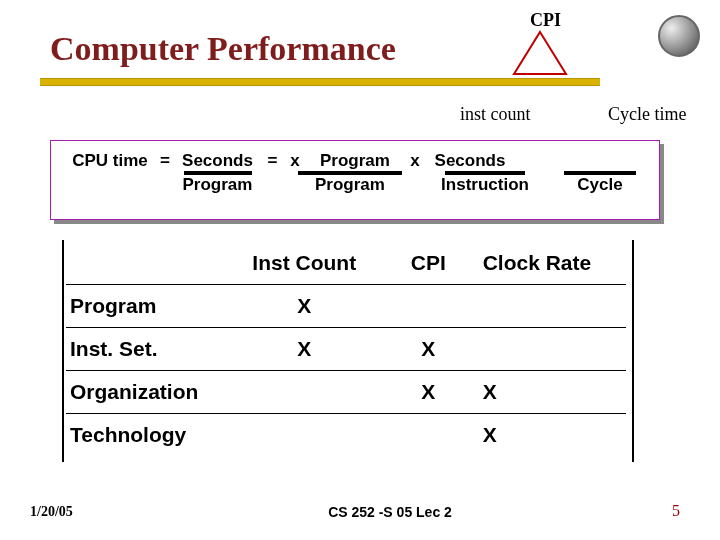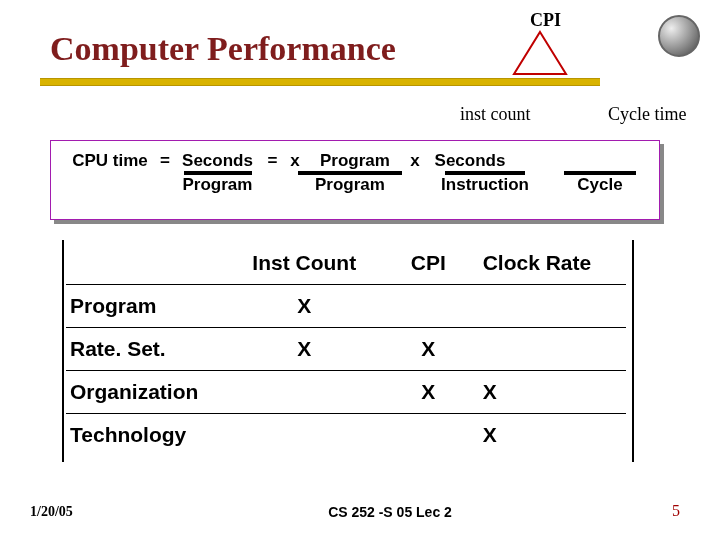--- a/index.html
+++ b/index.html
@@ -216,21 +216,21 @@
       <td class="col3">CPI</td>
       <td class="col4">Clock Rate</td>
     </tr>
     <tr>
       <td class="col1">Program</td>
       <td class="col2">X</td>
       <td class="col3"></td>
       <td class="col4"></td>
     </tr>
     <tr>
-      <td class="col1">Rate. Set.</td>
+      <td class="col1">Inst. Set.</td>
       <td class="col2">X</td>
       <td class="col3">X</td>
       <td class="col4"></td>
     </tr>
     <tr>
       <td class="col1">Organization</td>
       <td class="col2"></td>
       <td class="col3">X</td>
       <td class="col4">X</td>
     </tr>

